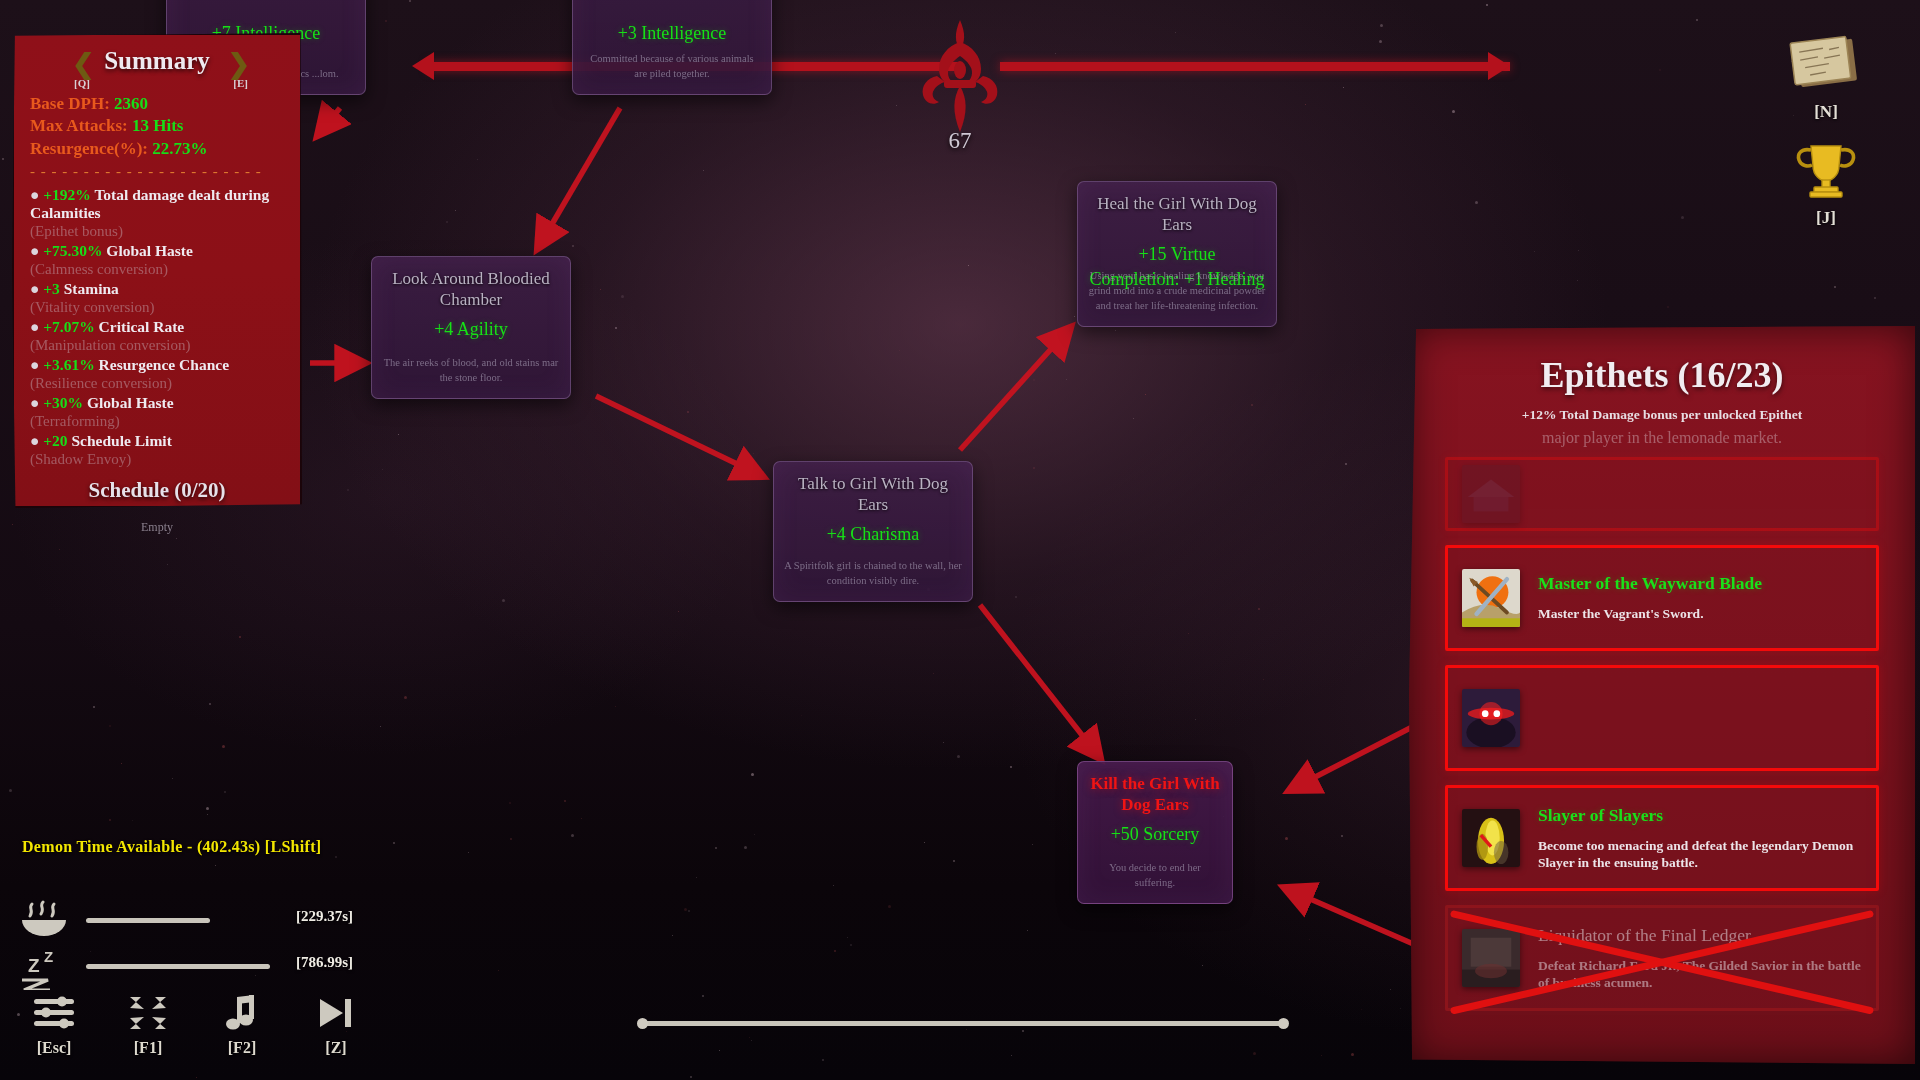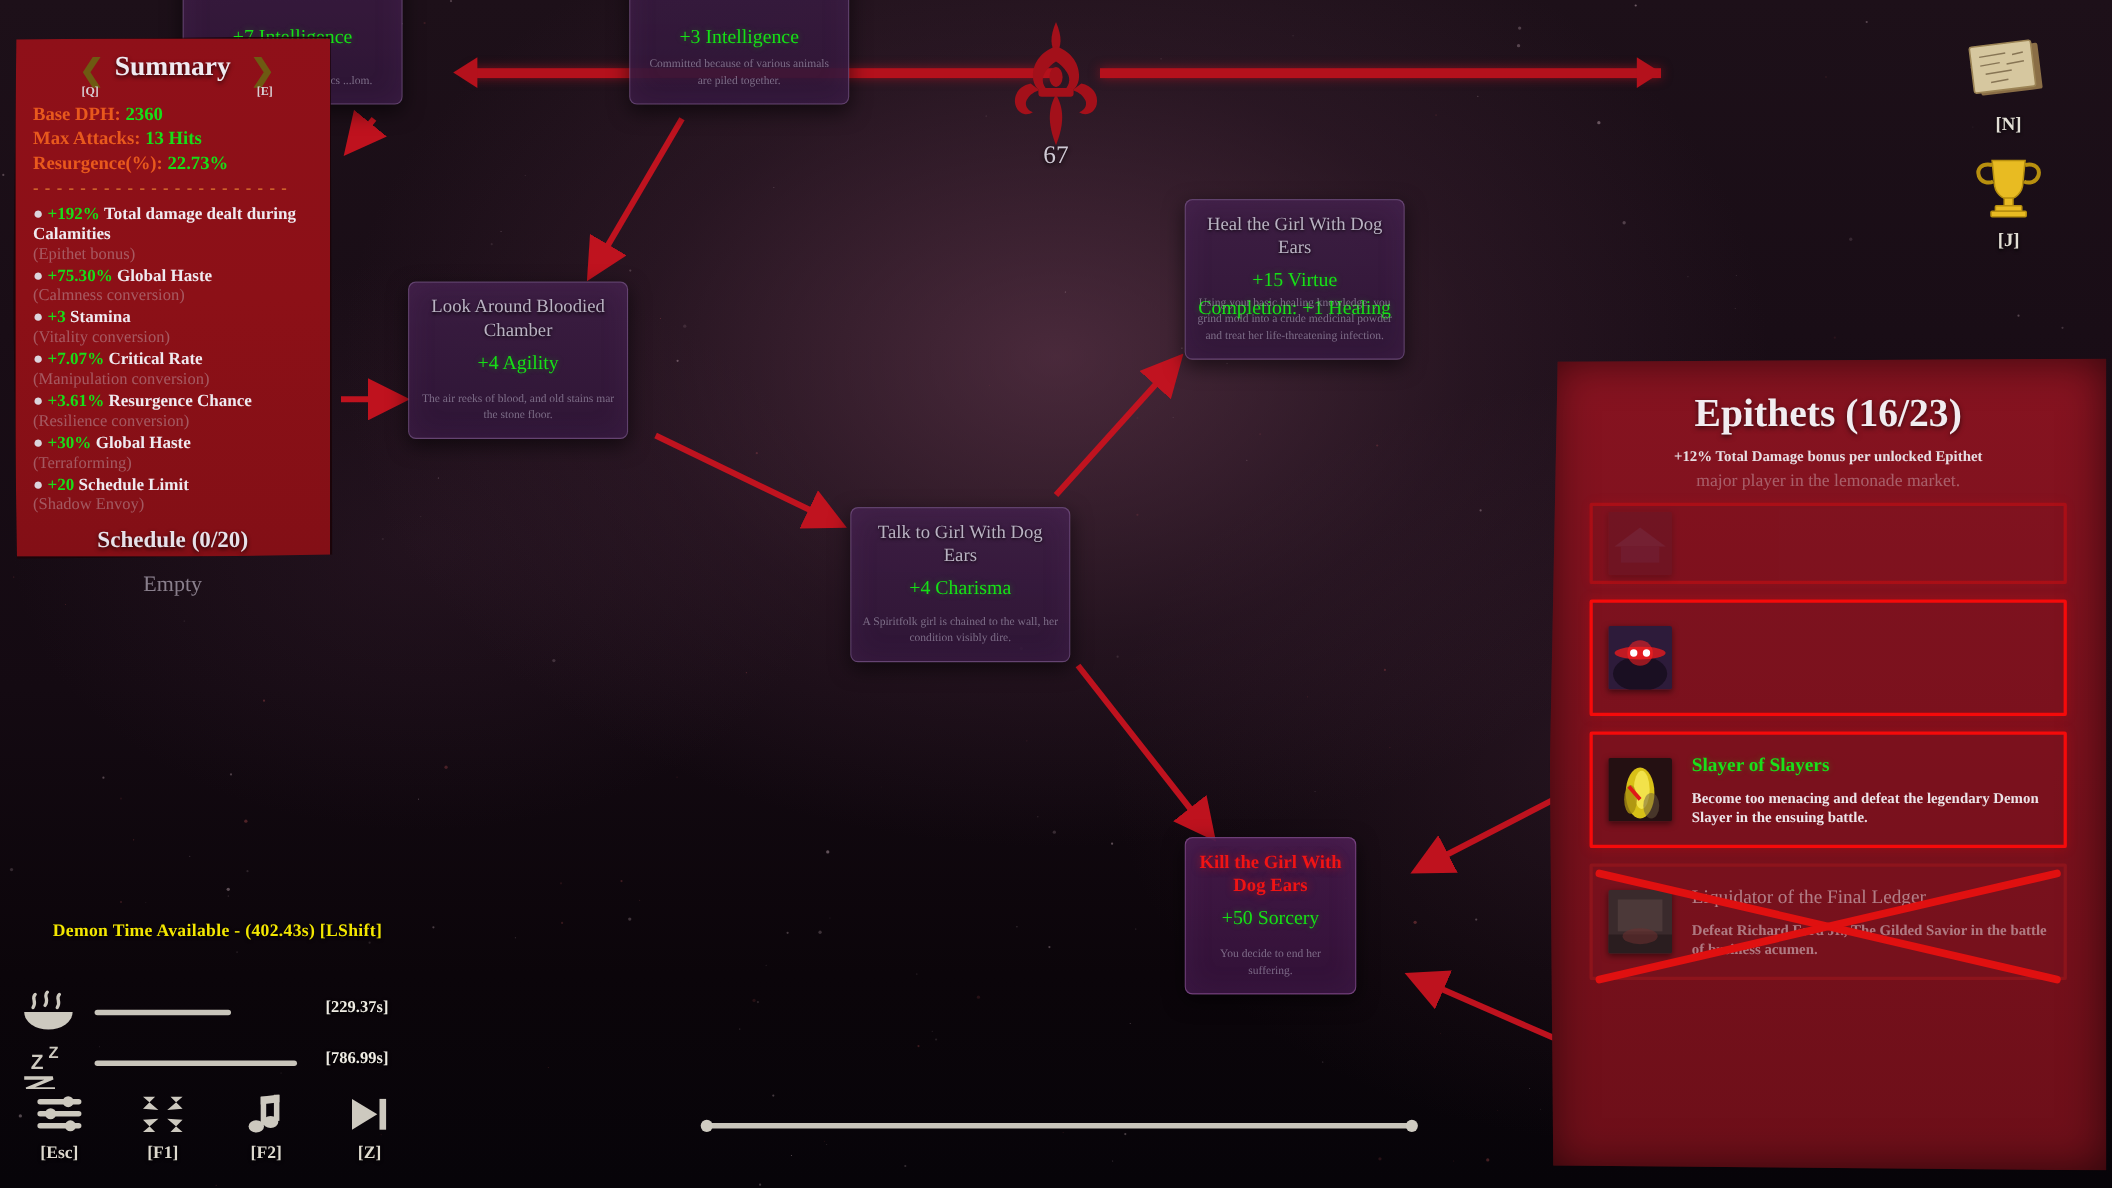--- a/index.html
+++ b/index.html
@@ -128,28 +128,28 @@
   .s-src { font-size: 15px; color: rgba(205,190,200,.42); line-height: 1.2; margin-bottom: 2px; }
 
   
   .sched-title {
     position: absolute; left: 12px; width: 290px; top: 478px;
     text-align: center; font-size: 21px; color: #e6e1e9; font-weight: bold;
     text-shadow: 0 2px 4px rgba(0,0,0,.8);
   }
   .sched-empty {
     position: absolute; left: 12px; width: 290px; top: 520px;
-    text-align: center; font-size: 20px; color: rgba(190,182,196,.68);
+    text-align: center; font-size: 12px; color: rgba(190,182,196,.68);
   }
 
   
   #demo-time {
     position: absolute; left: 22px; top: 838px;
     font-size: 16px; font-weight: bold; color: #f3e600;
-    text-shadow: 0 1px 3px rgba(0,0,0,.9); letter-spacing: .3px; margin-left: 26px;
+    text-shadow: 0 1px 3px rgba(0,0,0,.9); letter-spacing: .3px;
   }
   .meter { position: absolute; left: 18px; height: 44px; }
   .meter .m-bar {
     position: absolute; left: 68px; top: 18px; height: 5px;
     background: #c9c5bb; border-radius: 3px;
   }
   .meter .m-val {
     position: absolute; top: 8px; font-size: 15px; font-weight: bold; color: #efece4;
     text-shadow: 0 1px 3px rgba(0,0,0,.9);
   }
@@ -645,20 +645,39 @@
         <path d="M4 22 L20 10 L36 22 Z" fill="#6a4a70" opacity=".55"></path>
         <rect x="8" y="22" width="24" height="10" fill="#5a3a60" opacity=".5"></rect>
             </svg></div>
           <div class="ep-txt">
             <div class="ep-name"></div>
             <div class="ep-desc"></div>
           </div>
         </div>
         <div class="ep-card">
           <div class="ep-ico"><svg viewBox="0 0 40 40" width="58" height="58">
+              <rect width="40" height="40" fill="#ddd8cc"></rect>
+        <circle cx="21" cy="16" r="11" fill="#f07010"></circle>
+        <path d="M0 30 Q14 21 26 27 T40 30 L40 40 L0 40 Z" fill="#b8a06a"></path>
+        <rect y="34" width="40" height="6" fill="#b4b315"></rect>
+        <g stroke="#6d4a22" stroke-width="2.6" stroke-linecap="round">
+                <path d="M7 8 L31 30"></path>
+              </g>
+        <g stroke="#9fb2c4" stroke-width="3" stroke-linecap="round">
+                <path d="M31 7 L10 31"></path>
+              </g>
+        <path d="M5 6 L11 9 L8 12 Z" fill="#8a5a28"></path>
+            </svg></div>
+          <div class="ep-txt">
+            <div class="ep-name">Master of the Wayward Blade</div>
+            <div class="ep-desc">Master the Vagrant's Sword.</div>
+          </div>
+        </div>
+        <div class="ep-card">
+          <div class="ep-ico"><svg viewBox="0 0 40 40" width="58" height="58">
               <rect width="40" height="40" fill="#2d1b3a"></rect>
         <ellipse cx="20" cy="30" rx="17" ry="11" fill="#1a0f22"></ellipse>
         <ellipse cx="20" cy="17" rx="16" ry="4" fill="#ff1a1a" opacity=".7"></ellipse>
         <circle cx="20" cy="17" r="8" fill="#ff2020" opacity=".55"></circle>
         <circle cx="16" cy="17" r="2.3" fill="#fff"></circle>
               <circle cx="24" cy="17" r="2.3" fill="#fff"></circle>
             </svg></div>
         </div>
         <div class="ep-card">
           <div class="ep-ico"><svg viewBox="0 0 40 40" width="58" height="58">

